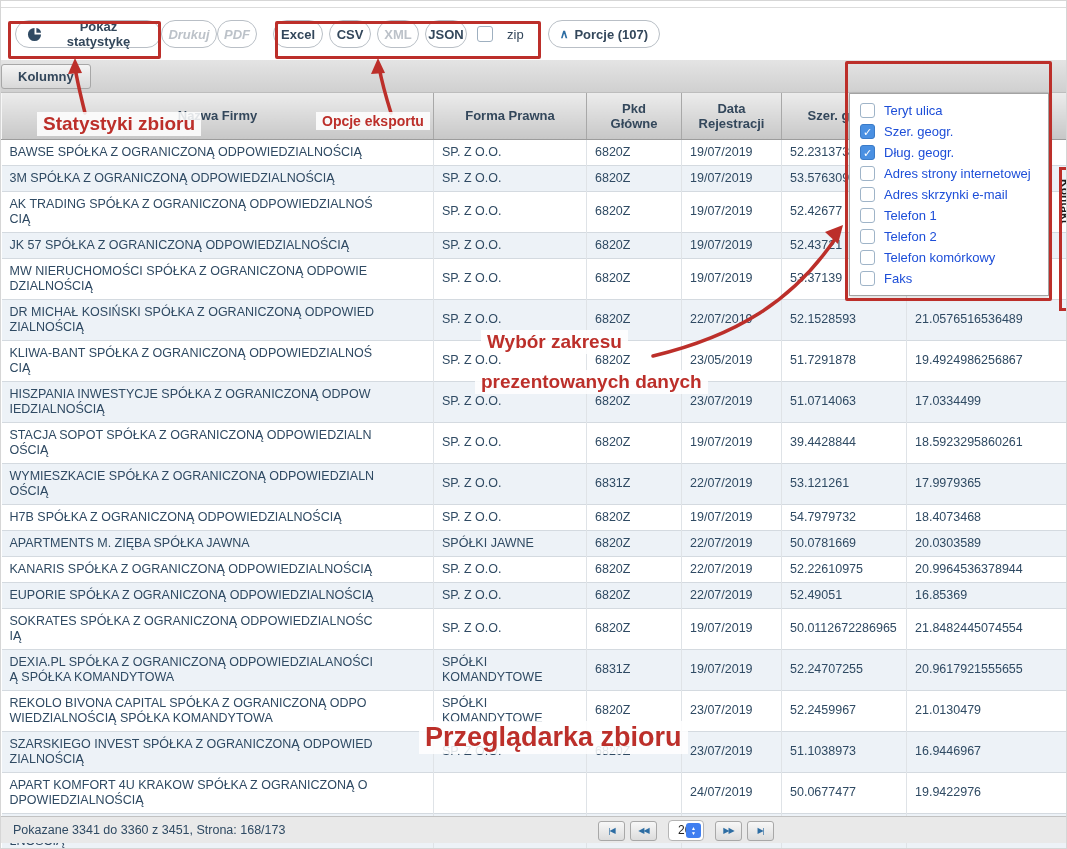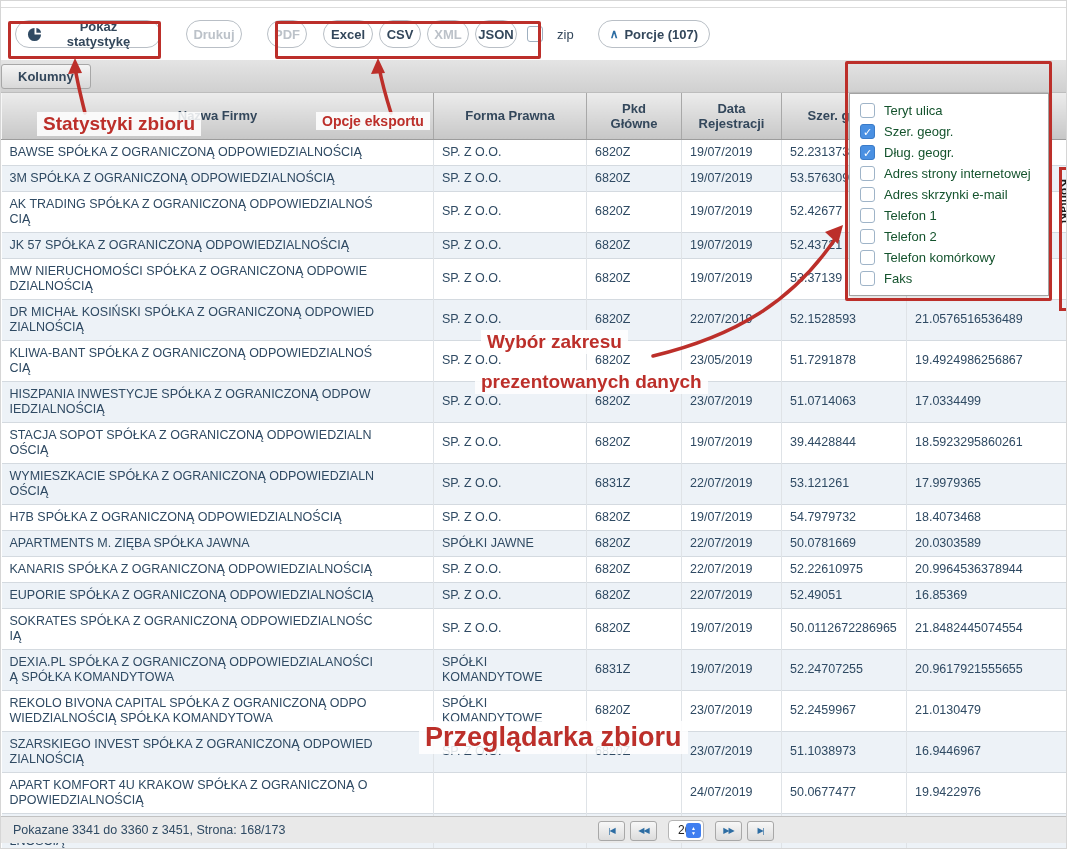--- a/index.html
+++ b/index.html
@@ -9,21 +9,21 @@
           border:1px solid #d6d6d6; overflow:hidden; }
 
   
   .top-edge { height:7px; border-bottom:1px solid #dcdcdc; }
   .toolbar { height:52px; display:flex; align-items:center; padding-left:14px; }
   .btn { display:inline-flex; align-items:center; justify-content:center; gap:6px;
          height:28px; padding:0 11px; background:#fff; border:1px solid #b9bfc6;
          border-radius:14px; font-size:13px; font-weight:bold; color:#33475b; cursor:pointer; }
   .btn.disabled { color:#bcc2c9; }
   .btn .pie-ic { display:inline-flex; }
-  .m8 { margin-left:25px; } .m6 { margin-left:6px; } .m16 { margin-left:16px; } .m24 { margin-left:24px; }
+  .m8 { margin-left:0;font-style:italic; } .m6 { margin-left:6px; } .m16 { margin-left:16px; } .m24 { margin-left:24px; }
   .tb-zip { display:inline-flex; align-items:center; gap:14px; margin-left:10px; }
   .tb-zipbox { width:16px; height:16px; background:#fff; border:1px solid #9fb0c0; border-radius:3px; }
   .tb-ziplabel { font-size:13px; color:#33475b; }
   .chev-up { color:#2d6da3; font-size:12px; font-weight:bold; }
 
   
   .grid-strip { height:33px; background:linear-gradient(#e4e4e4,#d0d0d0);
                 border-bottom:1px solid #bdbdbd; display:flex; align-items:center;
                 justify-content:flex-start; padding-right:13px; }
   .kolumny-btn { height:25px; padding:0 16px; background:linear-gradient(#f5f5f5,#d8d8d8);
@@ -59,21 +59,21 @@
                 justify-content:center; color:#fff; font-size:5px; line-height:5px; }
 
   
   .col-panel { position:absolute; left:848px; top:92px; width:200px; height:203px;
                background:#fff; border:1px solid #a3a3a3; box-shadow:0 2px 5px rgba(0,0,0,.15);
                padding:6px 0 0 10px; z-index:5; }
   .cp-item { display:flex; align-items:center; gap:9px; height:21px; cursor:pointer; }
   .cp-check { width:15px; height:15px; border:1px solid #9fb4c8; border-radius:3px; background:#fff;
               font-size:11px; line-height:14px; text-align:center; flex:0 0 15px; }
   .cp-check.checked { background:#4a90e2; border-color:#3a7bc8; color:#fff; }
-  .cp-label { font-size:13px; color:#14532d; }
+  .cp-label { font-size:13px; color:#1d4ed8; }
 
   
   .side-tab { position:absolute; left:1057px; top:178px; writing-mode:vertical-rl;
               font-size:12px; font-weight:bold; color:#1c1c1c; z-index:4; }
   .side-red-box { position:absolute; left:1058px; top:166px; width:40px; height:144px;
                   border:3px solid #bc2f2a; z-index:11; }
 
   
   .red-box { position:absolute; border:3px solid #bc2f2a; border-radius:2px; z-index:11; }
   .rb-stats   { left:7px;   top:20px; width:153px; height:38px; }

